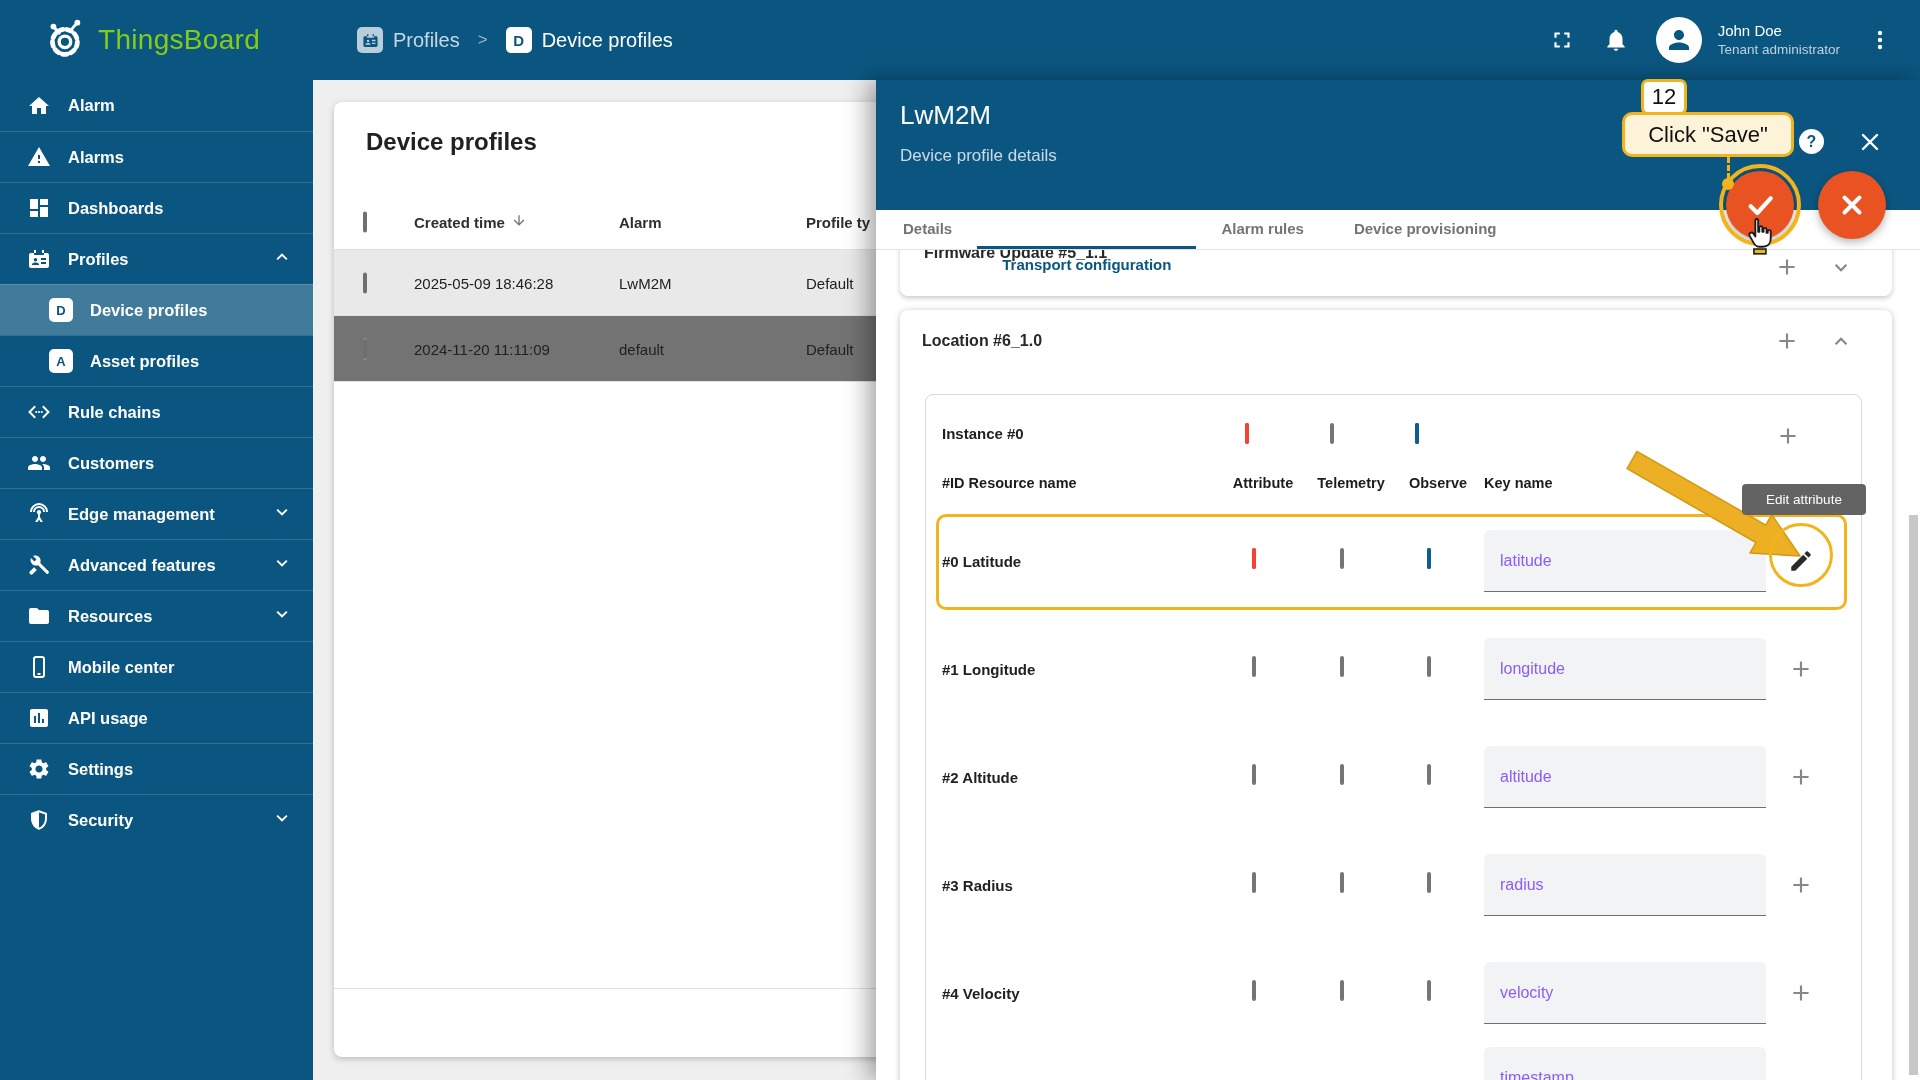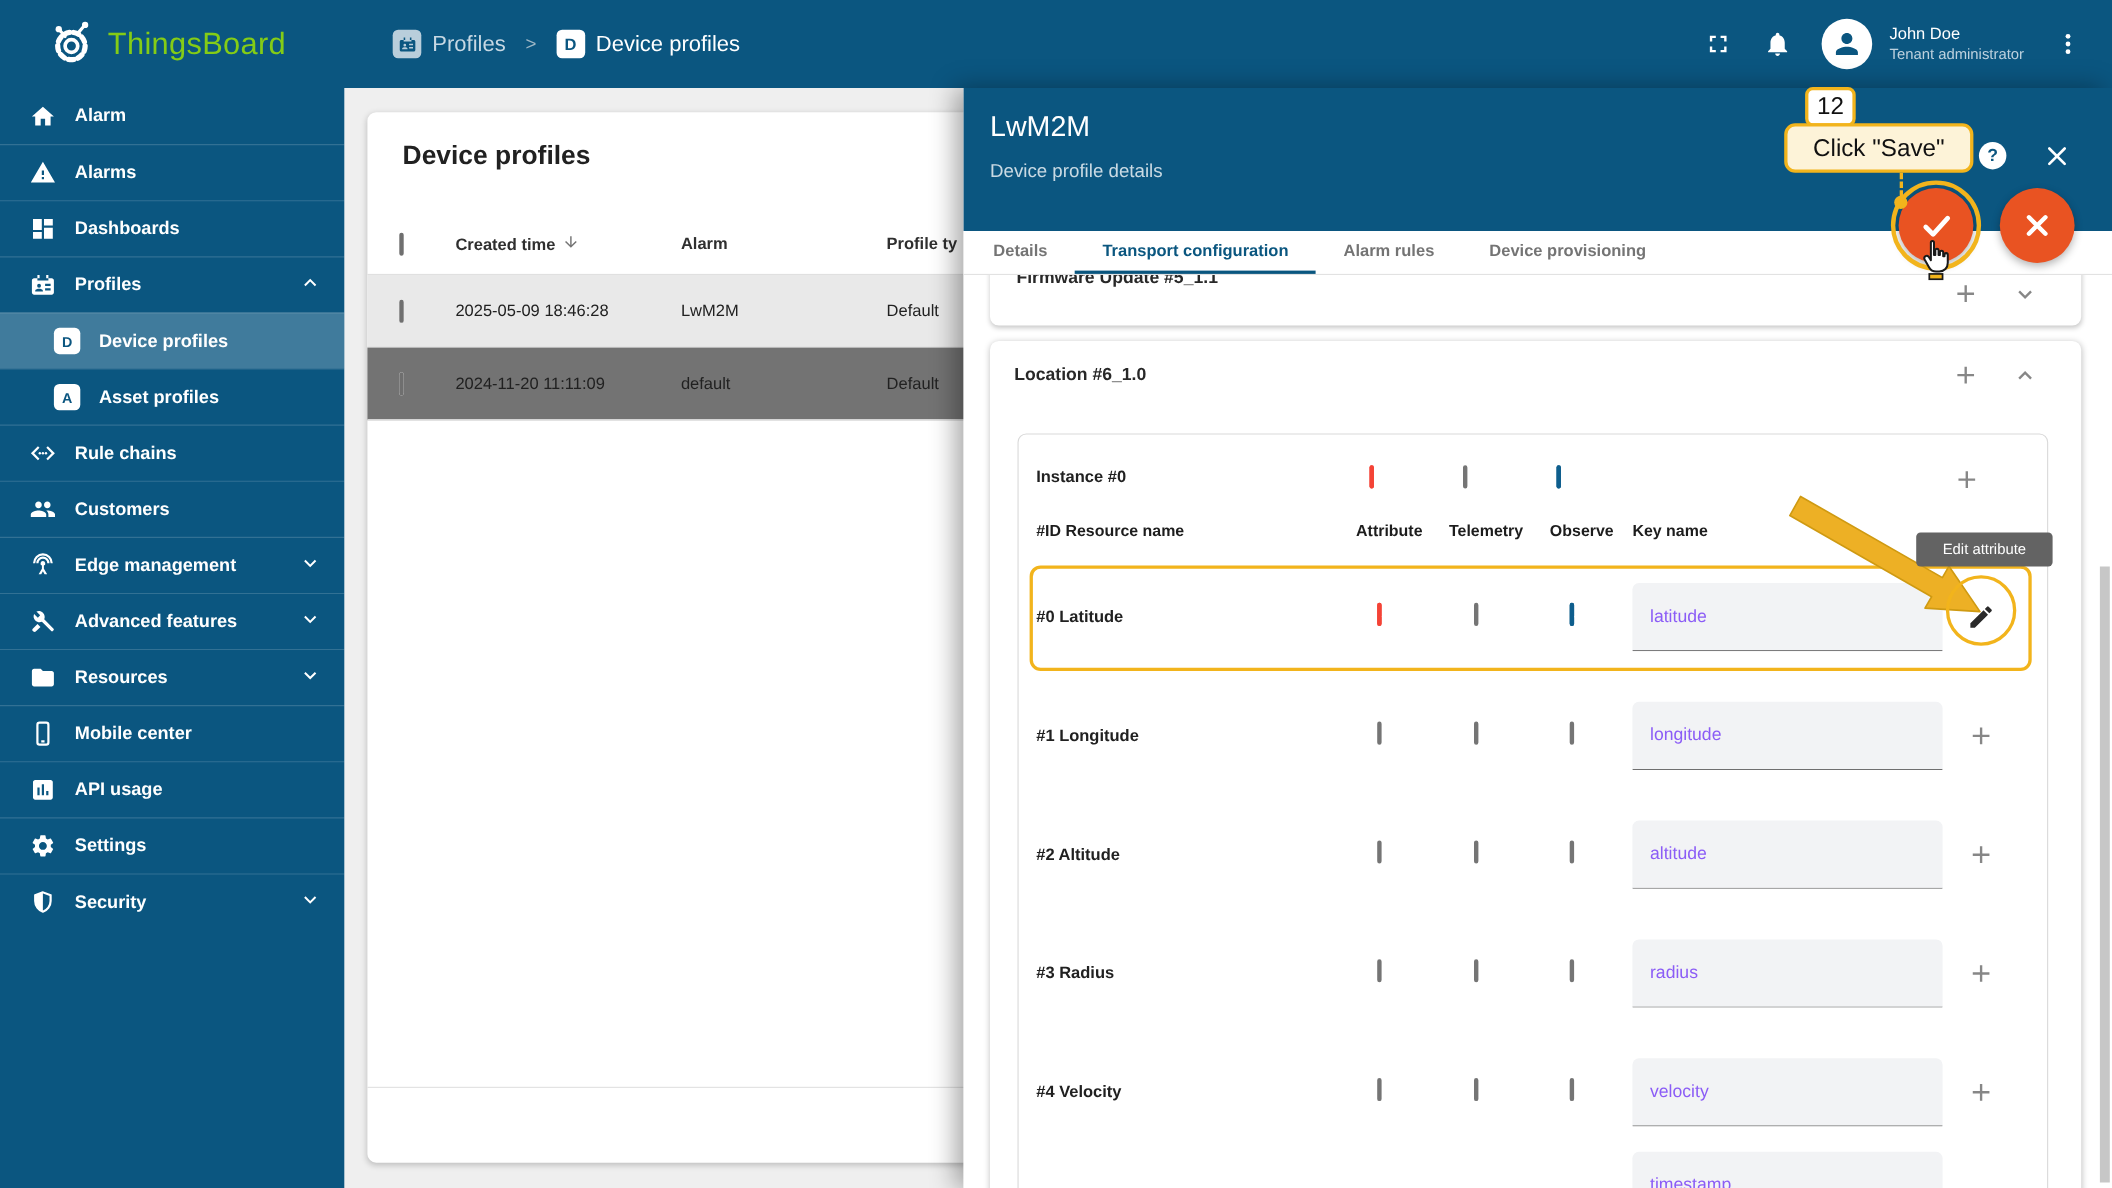--- a/index.html
+++ b/index.html
@@ -52,21 +52,21 @@
 
   
   .drawer { position:absolute; left:876px; top:80px; right:0; bottom:0; background:#fff; z-index:60; box-shadow:-8px 0 22px rgba(0,0,0,.35); }
   .drawer-header { position:absolute; left:0; right:0; top:0; height:130px; background:#0b5680; }
   .d-title { position:absolute; left:24px; top:20px; color:#fff; font-size:26px; font-weight:500; }
   .d-subtitle { position:absolute; left:24px; top:66px; color:rgba(255,255,255,.78); font-size:17px; }
   .help-circle { position:absolute; left:923px; top:49px; width:25px; height:25px; border-radius:50%; background:#fff; color:#0b5680; font-weight:700; font-size:16px; display:flex; align-items:center; justify-content:center; cursor:pointer; }
   .drawer-close { position:absolute; left:982px; top:50px; width:24px; height:24px; cursor:pointer; }
   .tabbar { position:absolute; left:0; right:0; top:130px; height:40px; background:#fff; border-bottom:1px solid #e2e2e2; display:flex; padding-left:2px; z-index:5; }
   .tab { padding:0 25px; line-height:38px; font-size:15px; font-weight:700; color:#747474; cursor:pointer; }
-  .tab.active { color:#0a567f; border-bottom:3px solid #0a567f; }
+  .tab.active { color:#0a567f; border-bottom:3px solid #0a567f;margin-top:36px; }
   .drawer-body { position:absolute; left:0; right:0; top:170px; bottom:0; overflow:hidden; background:#fff; }
 
   .fw-card { position:absolute; left:24px; right:28px; top:-42px; height:88px; background:#fff; border-radius:0 0 8px 8px; box-shadow:0 2px 5px rgba(0,0,0,.22); }
   .fw-title { position:absolute; left:24px; top:36px; font-size:16px; font-weight:600; color:#282828; white-space:nowrap; }
   .fw-actions { position:absolute; right:38px; top:46px; display:flex; gap:28px; }
 
   .loc-card { position:absolute; left:24px; right:28px; top:60px; height:1200px; background:#fff; border-radius:8px; box-shadow:0 1px 6px rgba(0,0,0,.25); }
   .loc-title { position:absolute; left:22px; top:22px; font-size:16px; font-weight:600; color:#282828; }
   .loc-actions { position:absolute; right:38px; top:18px; display:flex; gap:28px; }
 

